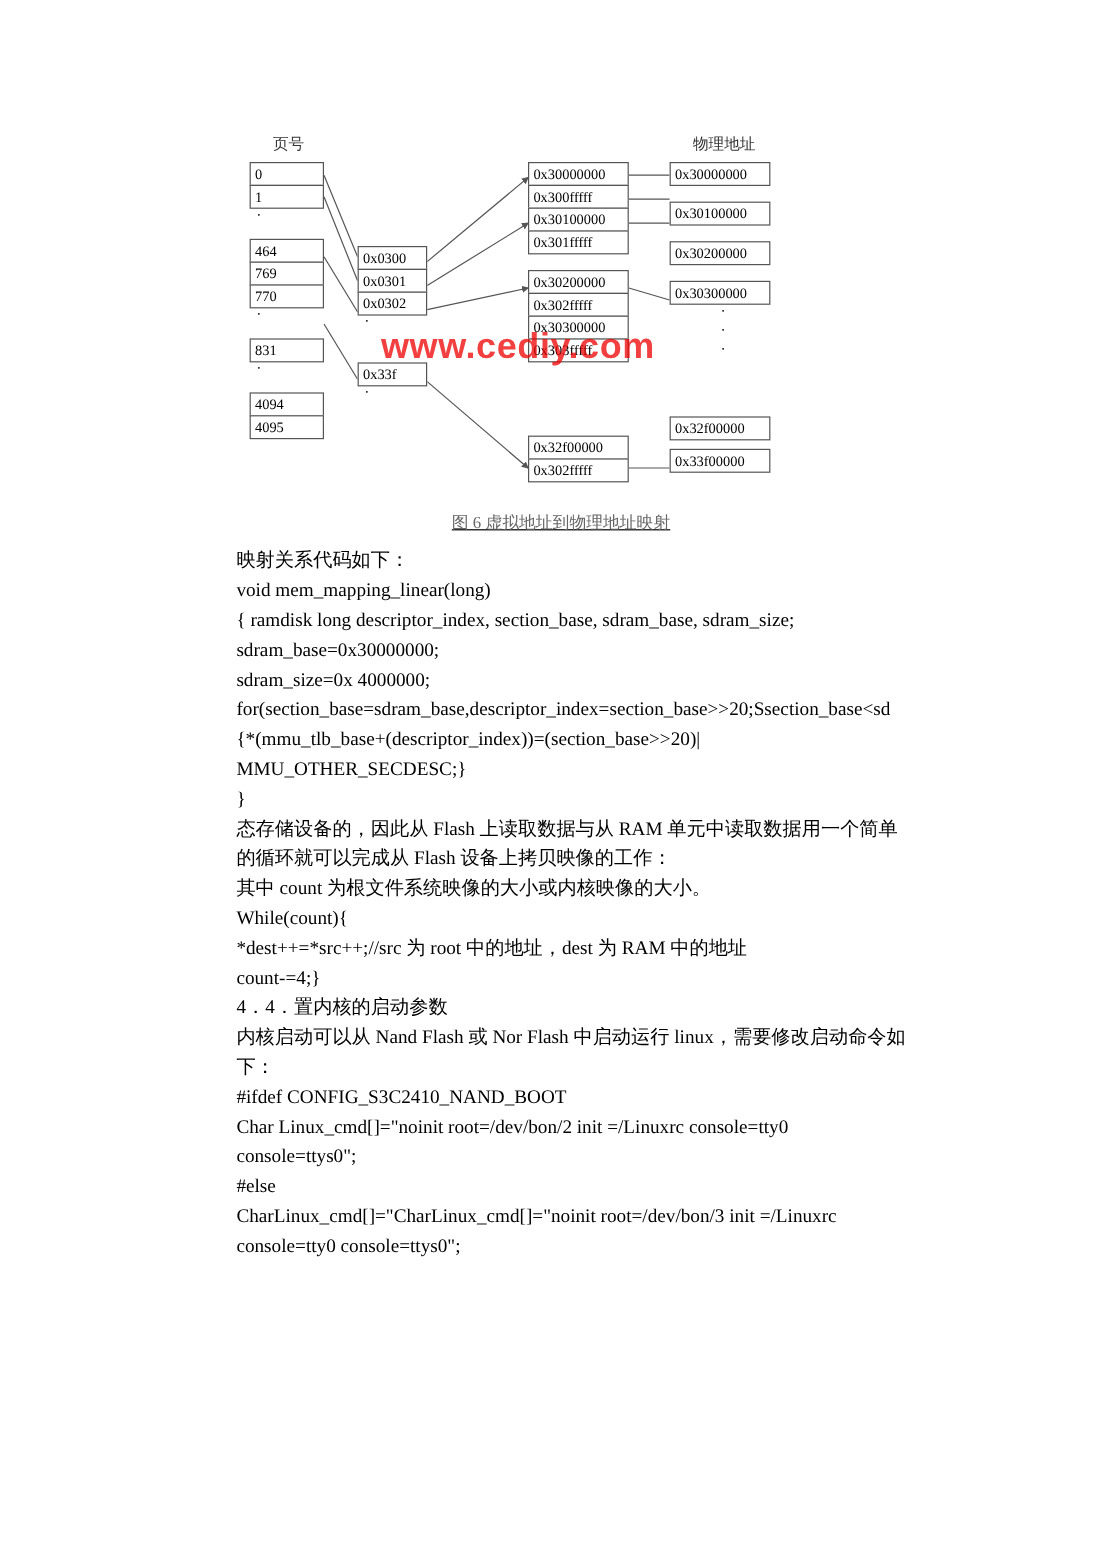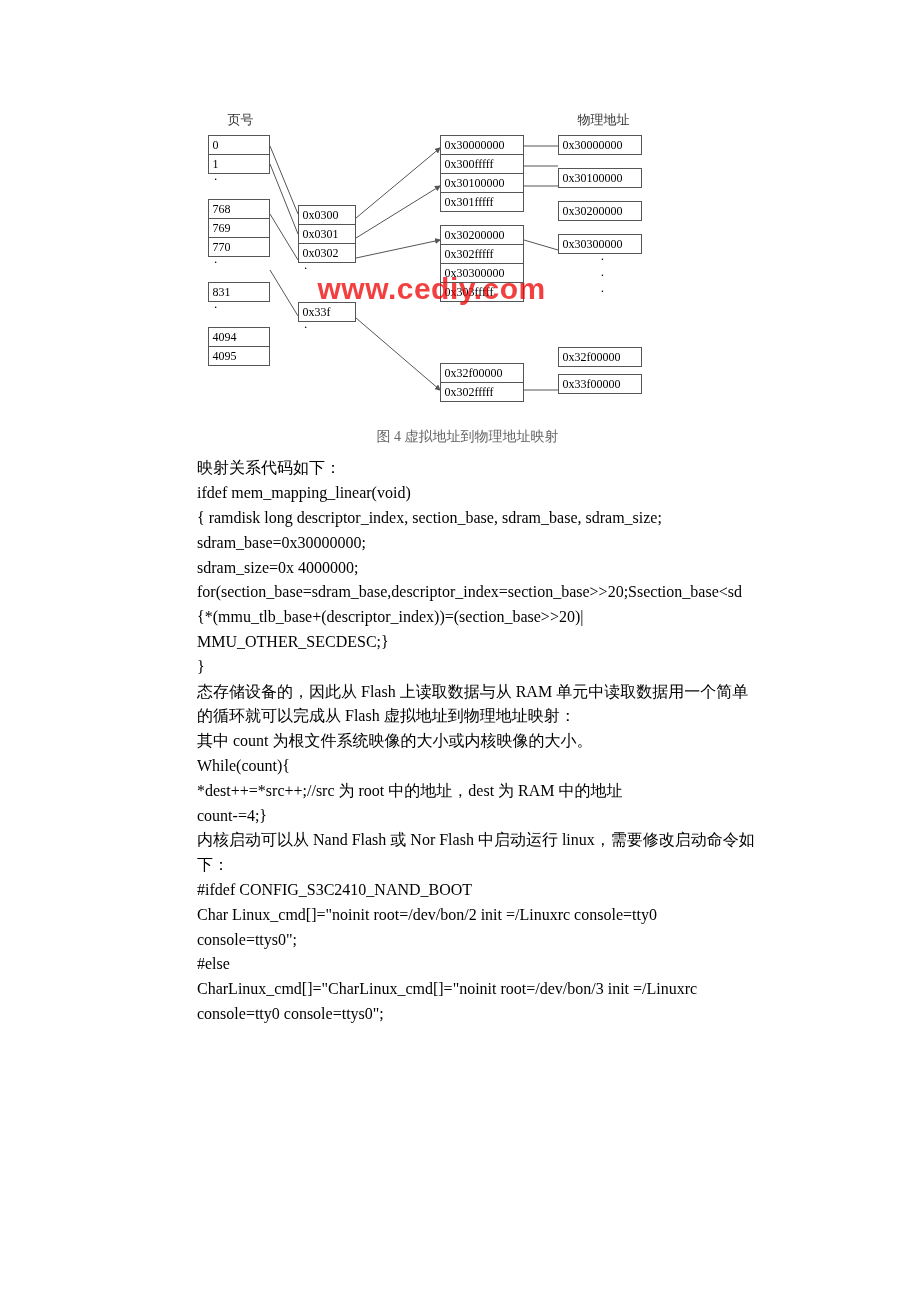--- a/index.html
+++ b/index.html
@@ -12,20 +12,21 @@
   background: #fff;
   width: 920px;
 }
 .page {
   padding: 110px 145px 80px 155px;
 }
 .diagram-wrap {
   margin-left: 5px;
   margin-bottom: 8px;
   position: relative;
+  text-decoration: underline;
 }
 .diagram {
   position: relative;
   width: 520px;
   height: 310px;
   margin: 0 auto;
 }
 .label-top {
   position: absolute;
   font-size: 13px;
@@ -118,21 +119,21 @@
         <line x1="316" y1="76" x2="350" y2="76" stroke="#555" stroke-width="1"></line>
         <line x1="316" y1="130" x2="350" y2="140" stroke="#555" stroke-width="1"></line>
         <line x1="316" y1="280" x2="350" y2="280" stroke="#555" stroke-width="1"></line>
       </svg>
 
       <div class="col col1">
         <div class="cell">0</div>
         <div class="cell">1</div>
         <div class="dots">·</div>
         <div class="gap"></div>
-        <div class="cell">768</div>
+        <div class="cell">464</div>
         <div class="cell">769</div>
         <div class="cell">770</div>
         <div class="dots">·</div>
         <div class="gap"></div>
         <div class="cell">831</div>
         <div class="dots">·</div>
         <div class="gap"></div>
         <div class="cell">4094</div>
         <div class="cell">4095</div>
       </div>
@@ -176,39 +177,40 @@
         <div class="dots" style="text-align:center">·</div>
         <div class="dots" style="text-align:center">·</div>
         <div style="height:46px"></div>
         <div class="cell">0x32f00000</div>
         <div style="height:8px"></div>
         <div class="cell">0x33f00000</div>
       </div>
 
       <div class="watermark">www.cediy.com</div>
     </div>
-    <div class="caption">图 4 虚拟地址到物理地址映射</div>
+    <div class="caption">图 6 虚拟地址到物理地址映射</div>
   </div>
 
   <div class="body-text">
     <p>映射关系代码如下：</p>
-    <p>ifdef mem_mapping_linear(void)</p>
+    <p>void mem_mapping_linear(long)</p>
     <p>{   ramdisk long descriptor_index, section_base, sdram_base, sdram_size;</p>
     <p>     sdram_base=0x30000000;</p>
     <p> sdram_size=0x 4000000;</p>
     <p> for(section_base=sdram_base,descriptor_index=section_base&gt;&gt;20;Ssection_base&lt;sd</p>
     <p>{*(mmu_tlb_base+(descriptor_index))=(section_base&gt;&gt;20)|</p>
     <p>MMU_OTHER_SECDESC;}</p>
     <p>}</p>
     <p>态存储设备的，因此从 Flash 上读取数据与从  RAM 单元中读取数据用一个简单</p>
-    <p>的循环就可以完成从 Flash  虚拟地址到物理地址映射：</p>
+    <p>的循环就可以完成从 Flash  设备上拷贝映像的工作：</p>
     <p>其中 count 为根文件系统映像的大小或内核映像的大小。</p>
     <p>While(count){</p>
     <p>*dest++=*src++;//src 为 root 中的地址，dest 为 RAM 中的地址</p>
     <p>count-=4;}</p>
+    <p>4．4．置内核的启动参数</p>
     <p>内核启动可以从 Nand Flash 或 Nor Flash 中启动运行 linux，需要修改启动命令如</p>
     <p>下：</p>
     <p>#ifdef CONFIG_S3C2410_NAND_BOOT</p>
     <p>Char Linux_cmd[]="noinit root=/dev/bon/2 init =/Linuxrc console=tty0</p>
     <p>console=ttys0";</p>
     <p>#else</p>
     <p>CharLinux_cmd[]="CharLinux_cmd[]="noinit root=/dev/bon/3 init =/Linuxrc</p>
     <p>console=tty0 console=ttys0";</p>
   </div>
 

